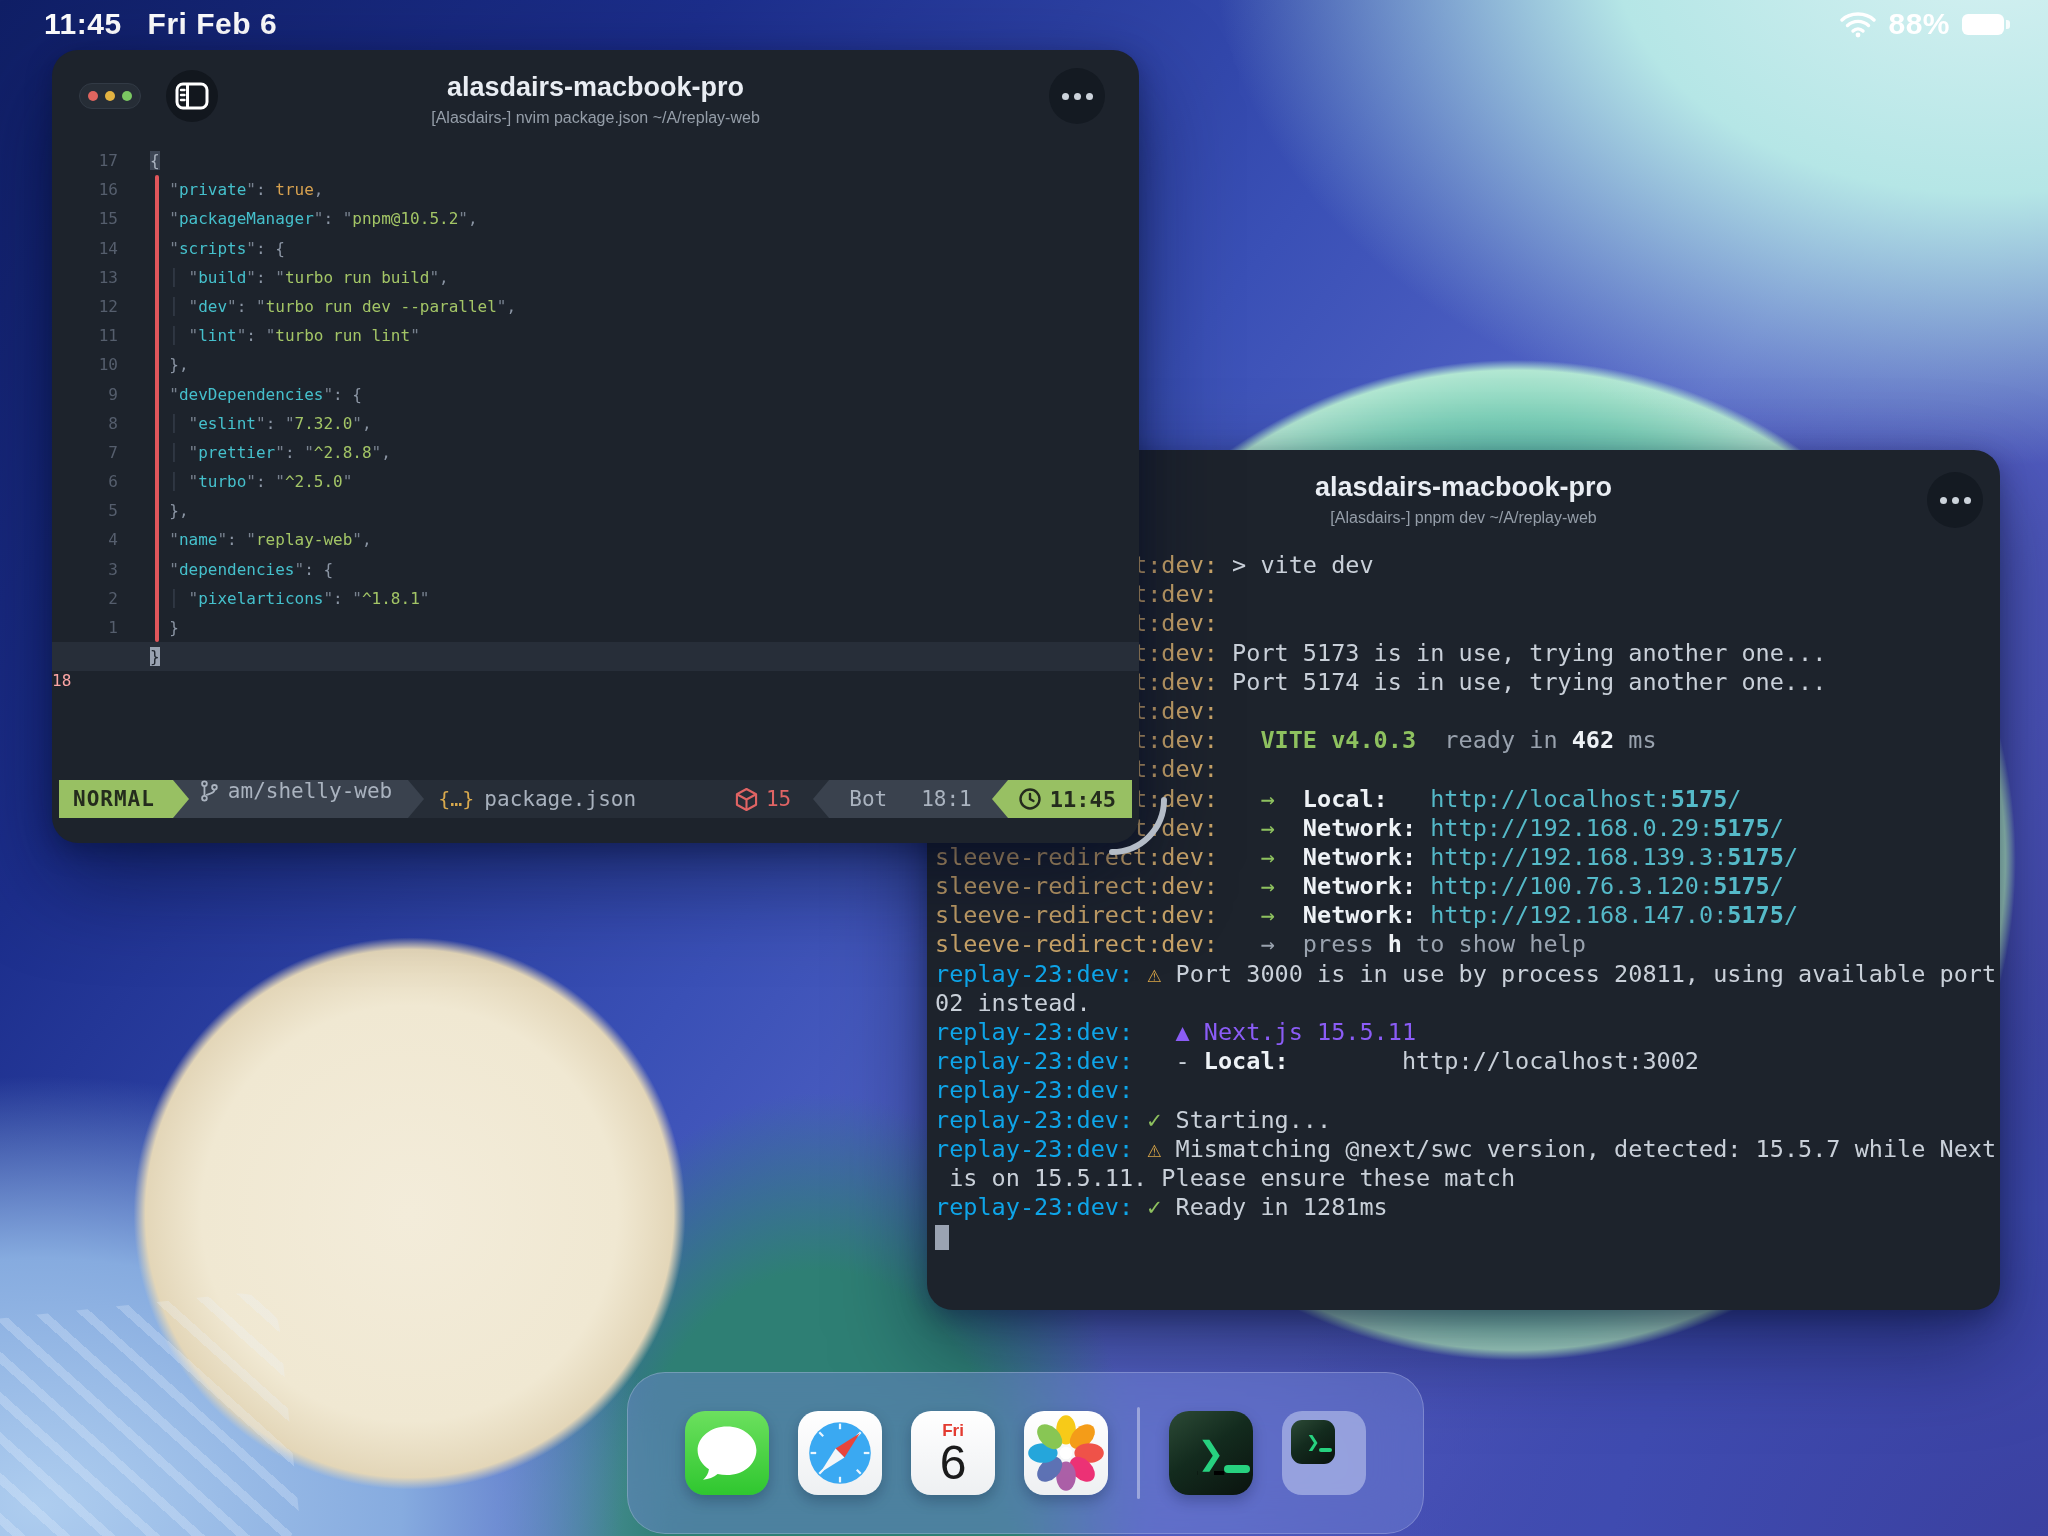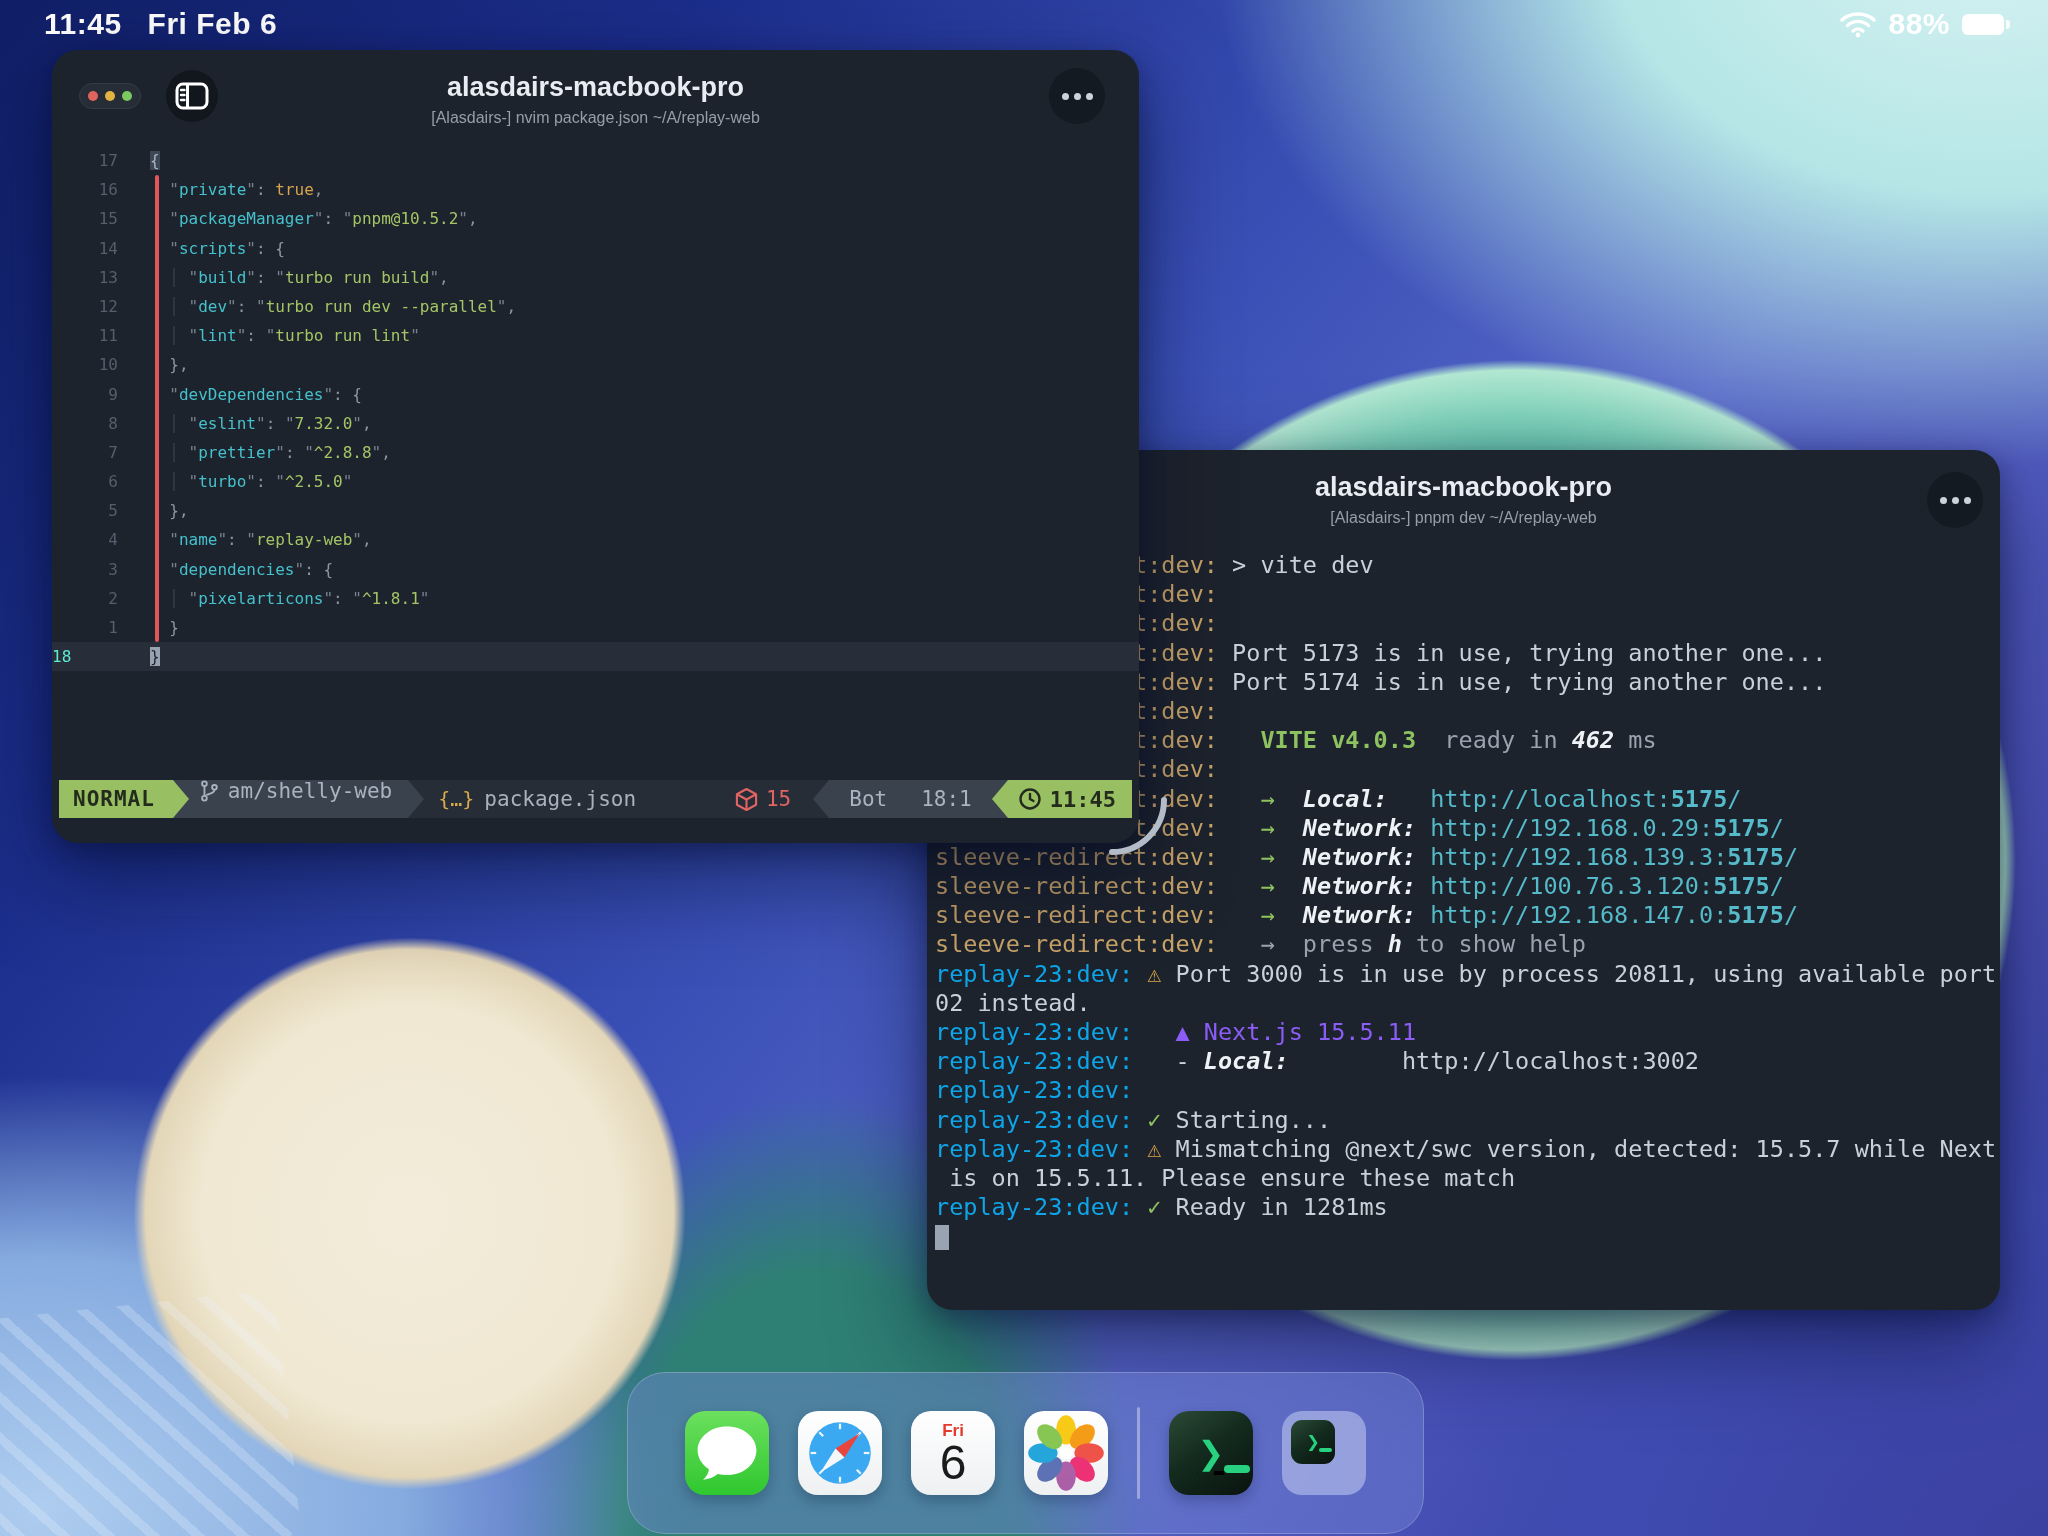--- a/index.html
+++ b/index.html
@@ -46,21 +46,21 @@
   .win-right .ellipsis-btn { right:17px; top:22px; }
   .trows { position:absolute; left:8px; right:0; top:551px; top:101px;
     font-family:"DejaVu Sans Mono", monospace; font-size:23.5px; }
   .trow { height:29.2px; line-height:29.2px; white-space:pre; overflow:hidden; color:#c9d0d9; }
   .sg-p1 { color:#c9a468; }
   .sg-p2 { color:#0ea5e9; }
   .sg-t  { color:#c9d0d9; }
   .sg-d  { color:#99a2ae; }
   .sg-g  { color:#8ec15f; }
   .sg-gb { color:#8ec15f; font-weight:bold; }
-  .sg-w  { color:#eef2f6; font-weight:bold;font-style:italic; }
+  .sg-w  { color:#eef2f6; font-weight:bold; }
   .sg-c  { color:#55bac9; }
   .sg-cb { color:#55bac9; font-weight:bold; }
   .sg-y  { color:#d9a547; }
   .sg-m  { color:#8b5cf6; }
   .sg-cur{ display:inline-block; width:14px; height:25px; background:#9aa3b2; vertical-align:middle; }
 
   
   .win-left { left:52px; top:50px; width:1087px; height:793px; z-index:30; overflow:hidden; }
   .traffic-pill { position:absolute; left:27px; top:33px; width:62px; height:26px; border-radius:14px;
     background:#262d36; border:1px solid #323a45; display:flex; align-items:center; justify-content:center; gap:7px; }
@@ -68,21 +68,21 @@
   .sidebar-btn { position:absolute; left:114px; top:20px; width:52px; height:52px; border-radius:50%;
     background:#12171e; display:flex; align-items:center; justify-content:center; }
   .win-left .ellipsis-btn { right:34px; top:18px; }
 
   .editor { position:absolute; left:0; right:0; top:96px; bottom:100px;
     font-family:"DejaVu Sans Mono", monospace; font-size:16px; }
   .eline { height:29.2px; line-height:29.2px; white-space:pre; display:flex; }
   .lnum { width:66px; text-align:right; color:#555e6d; flex:0 0 66px; }
   .ltext { margin-left:32px; }
   .eline.cur { background:#272e39; }
-  .eline.cur .lnum { text-align:left; color:#5eead4; flex-basis:98px; width:98px; margin-right:-32px; }
+  .eline.cur .lnum { text-align:left; color:#fca5a5; flex-basis:98px; width:98px; margin-right:-32px;margin-top:24px; }
   .tk-p { color:#8b95a4; }
   .tk-q { color:#78828f; }
   .tk-k { color:#45c0cc; }
   .tk-s { color:#a3c566; }
   .tk-b { color:#d7a14f; }
   .tk-g { color:#39414e; }
   .tk-m { color:#aab3c0; background:#3d4655; }
   .tk-cur { background:#99a2b1; color:#1d232c; }
   .gitbar { position:absolute; left:103px; top:29.2px; width:4px; height:467.2px; background:#e0565b; border-radius:2px; }
 

